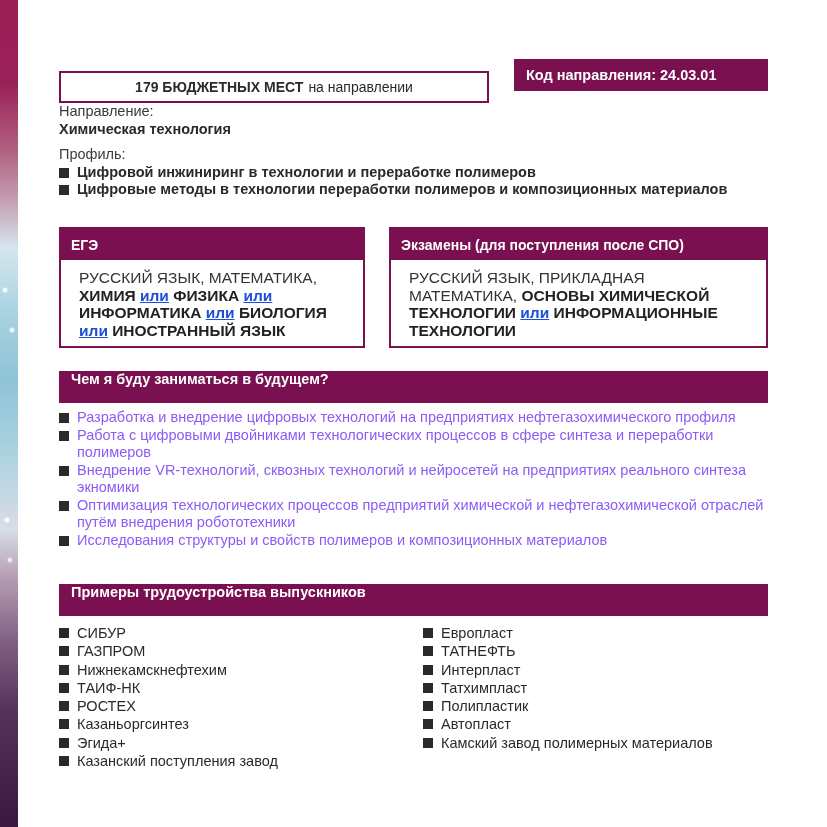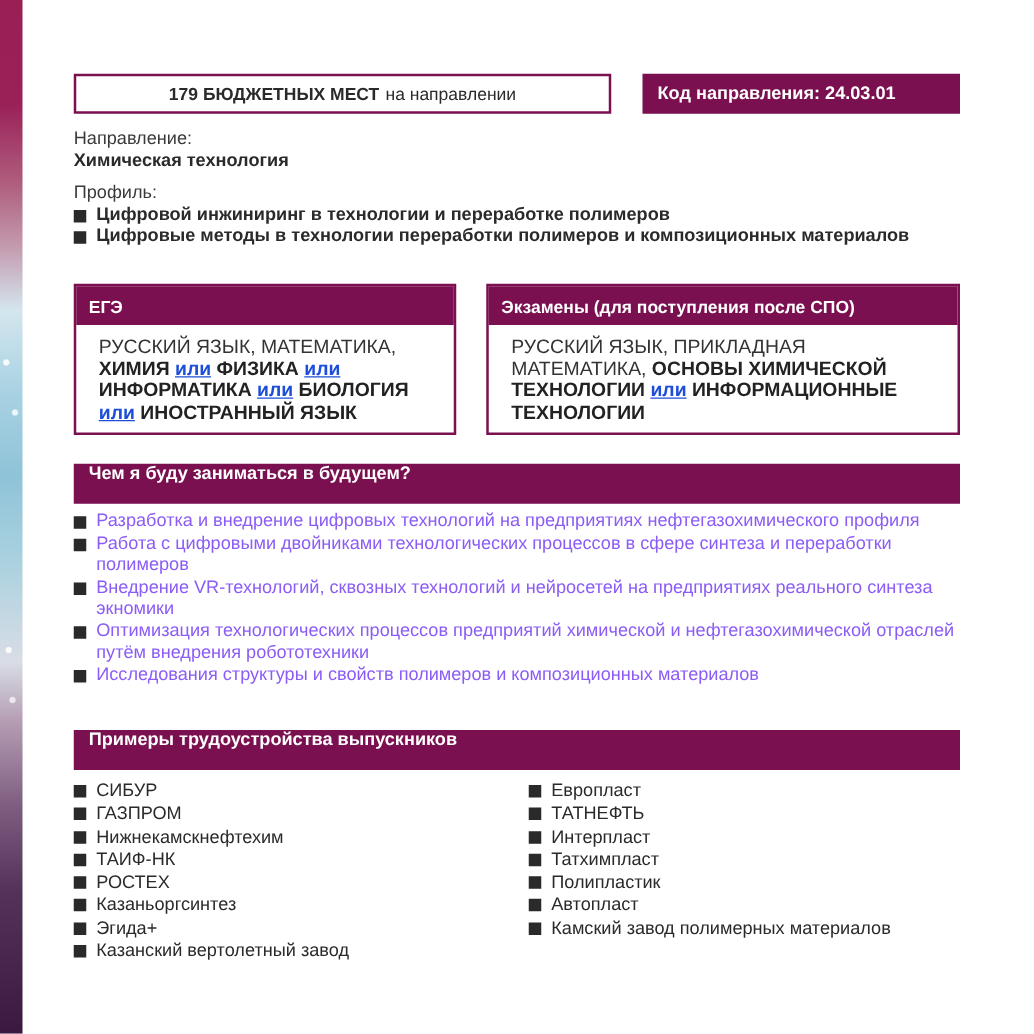--- a/index.html
+++ b/index.html
@@ -16,21 +16,21 @@
   .side-strip::after {
     content: ""; position: absolute; inset: 0;
     background-image:
       radial-gradient(circle at 5px 290px, rgba(255,255,255,0.9) 0 2px, transparent 3px),
       radial-gradient(circle at 12px 330px, rgba(255,255,255,0.8) 0 2px, transparent 3px),
       radial-gradient(circle at 7px 520px, rgba(255,255,255,0.9) 0 2px, transparent 3px),
       radial-gradient(circle at 10px 560px, rgba(255,255,255,0.7) 0 2px, transparent 3px);
   }
 
   .budget-box {
-    position: absolute; left: 59px; top: 59px; width: 430px; height: 32px;
+    position: absolute; left: 59px; top: 71px; width: 430px; height: 32px;
     border: 2px solid #7a1050; display: flex; align-items: center; justify-content: center;
     font-size: 14px; color: #2a2a2a;
   }
   .budget-box b { font-weight: bold; margin-right: 5px; }
 
   .code-box {
     position: absolute; left: 514px; top: 59px; width: 254px; height: 32px;
     background: #7a1050; color: #fff; font-weight: bold; font-size: 14.5px;
     display: flex; align-items: center; padding-left: 12px;
   }
@@ -182,21 +182,21 @@
   <div class="bul">
       <span class="sq"></span>
       <span>Казаньоргсинтез</span>
     </div>
   <div class="bul">
       <span class="sq"></span>
       <span>Эгида+</span>
     </div>
   <div class="bul">
       <span class="sq"></span>
-      <span>Казанский вертолетный завод</span>
+      <span>Казанский поступления завод</span>
     </div>
 </div>
 
 <div class="employ-col" id="employ-right">
   <div class="bul">
       <span class="sq"></span>
       <span>Европласт</span>
     </div>
   <div class="bul">
       <span class="sq"></span>

